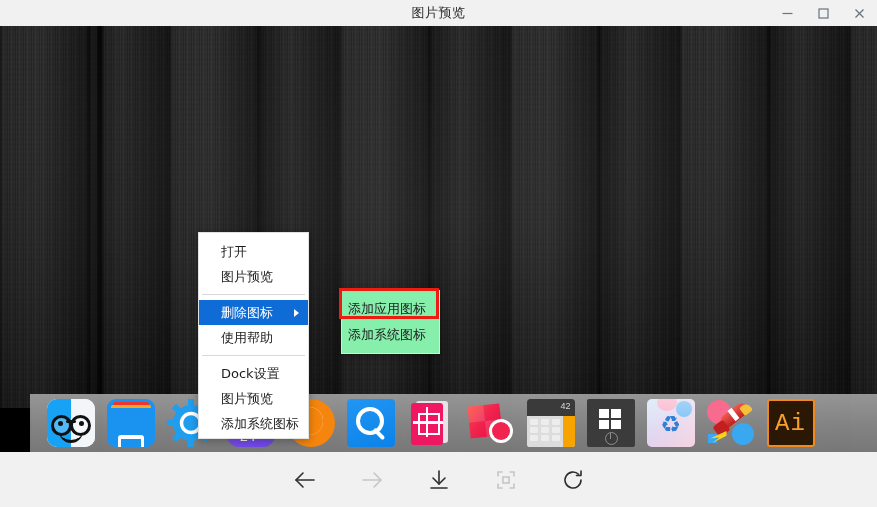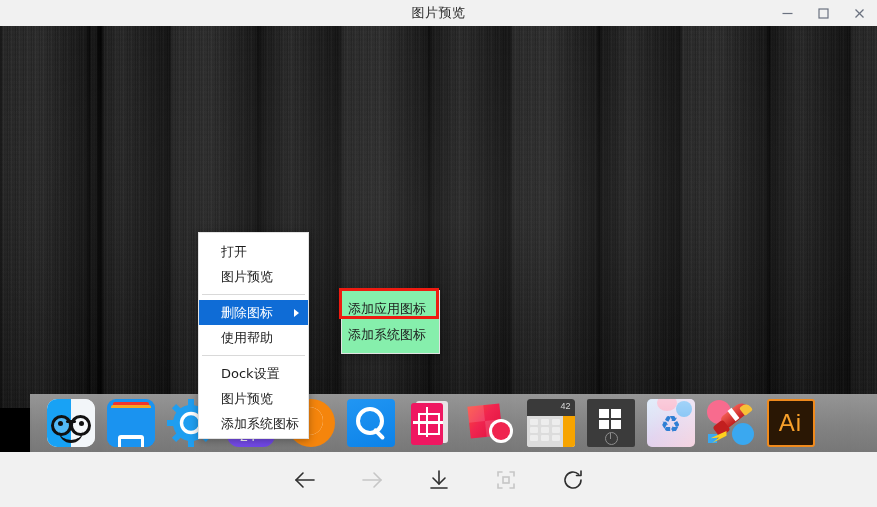--- a/index.html
+++ b/index.html
@@ -178,21 +178,21 @@
   .ic-rocket .blueb{position:absolute;right:1px;bottom:2px;width:22px;height:22px;border-radius:50%;background:#3aa8f0;}
   .ic-rocket .sq{position:absolute;left:1px;bottom:4px;width:9px;height:9px;background:#3aa8f0;}
   .ic-rocket .body{position:absolute;left:13px;top:9px;width:30px;height:13px;border-radius:8px 14px 8px 6px;background:linear-gradient(180deg,#f05a50,#c21f1f);transform:rotate(-38deg);}
   .ic-rocket .stripe{position:absolute;left:24px;top:9px;width:5px;height:13px;background:#fff;transform:rotate(-38deg);}
   .ic-rocket .nose{position:absolute;left:34px;top:5px;width:10px;height:10px;background:#f7c137;transform:rotate(-38deg);border-radius:2px 6px 2px 2px;}
   .ic-rocket .fin{position:absolute;left:8px;bottom:12px;width:13px;height:13px;background:#c21f1f;transform:rotate(-38deg);border-radius:3px;}
   .ic-rocket .flame{position:absolute;left:4px;bottom:4px;width:16px;height:12px;background:#ffd21e;clip-path:polygon(100% 0,0 60%,55% 55%,10% 100%,100% 40%);}
 
   
   .ic-ai{background:#2a1704;border:2.5px solid #f08a1c;border-radius:3px;display:flex;align-items:center;justify-content:center;box-sizing:border-box;}
-  .ic-ai span{color:#f79f2a;font-size:24px;font-family:Liberation Sans, sans-serif;letter-spacing:1px;}
+  .ic-ai span{color:#f79f2a;font-size:24px;font-family:Liberation Mono, monospace;letter-spacing:1px;}
 
   
   .ctxmenu{
     position:absolute;left:198px;top:206px;width:111px;
     background:#fff;border:1px solid #e2e2e2;
     box-shadow:0 2px 8px rgba(0,0,0,.30);
     z-index:40;padding:6px 0 2px 0;box-sizing:border-box;
   }
   .mi{
     height:25px;display:flex;align-items:center;

